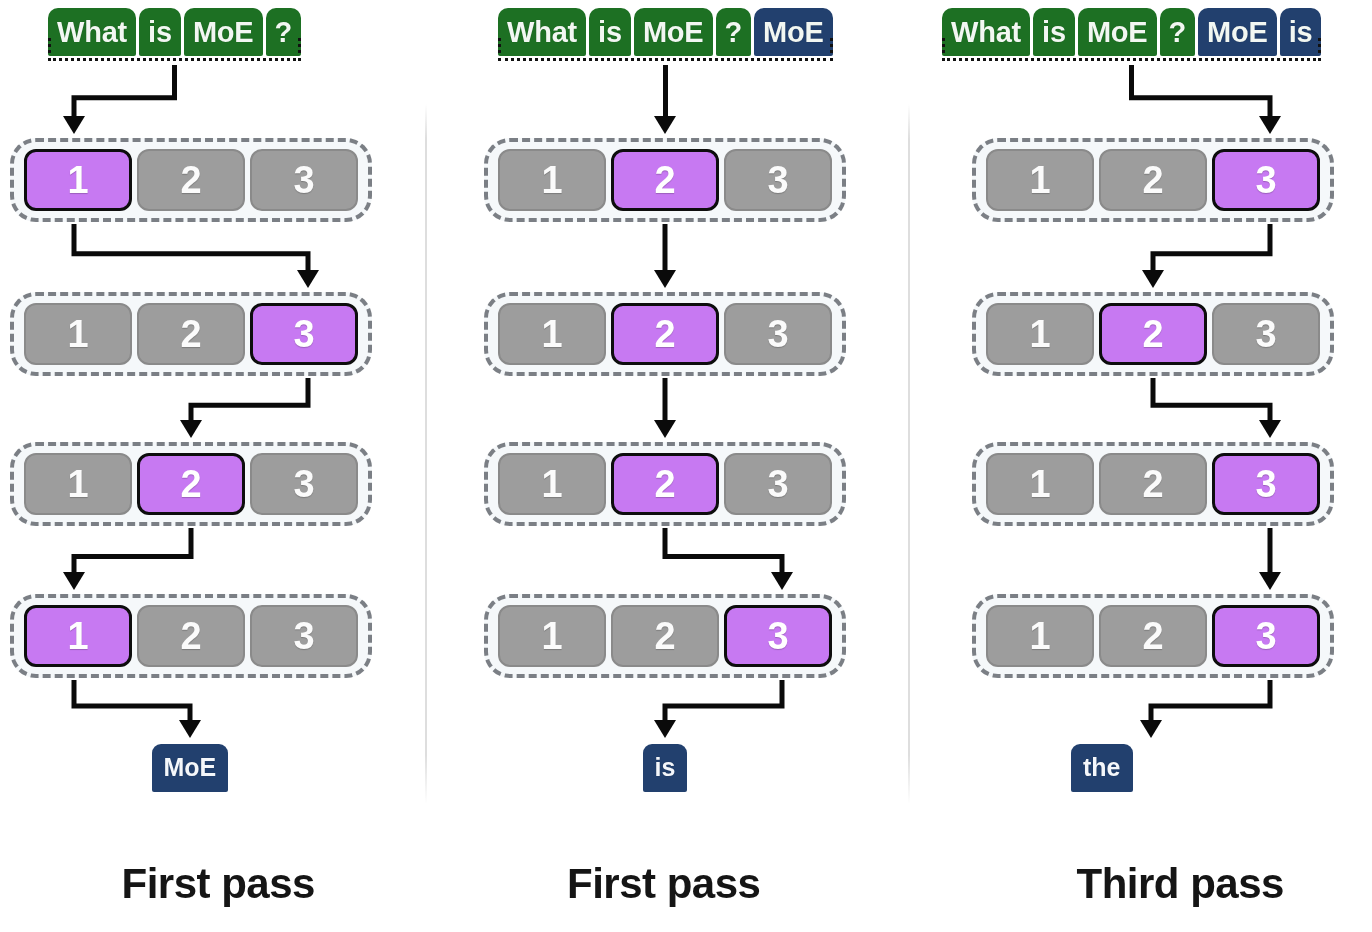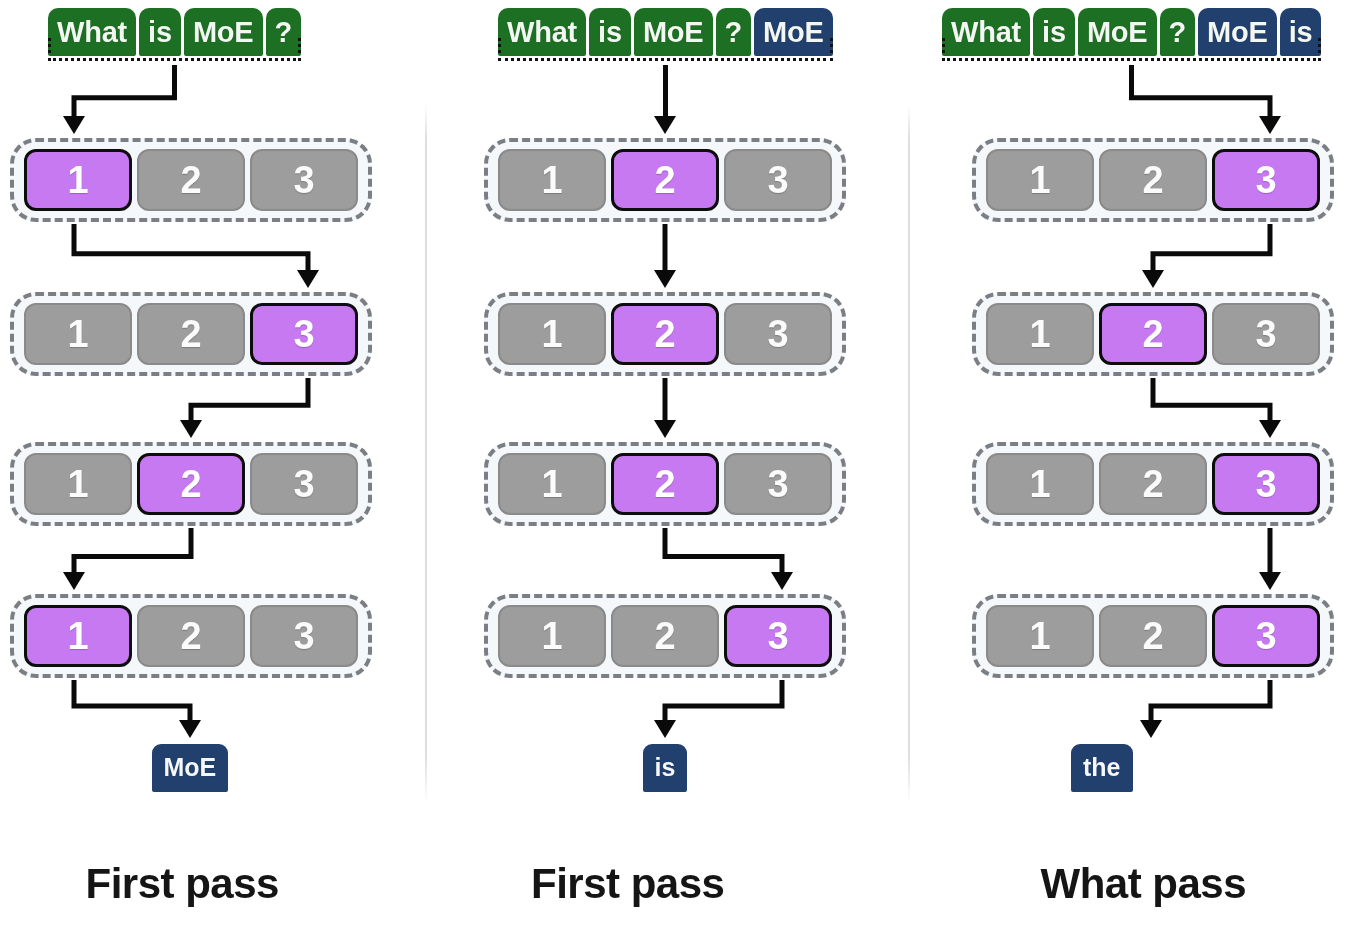--- a/index.html
+++ b/index.html
@@ -114,20 +114,21 @@
   }
 
   
   .caption {
     position: absolute;
     font-size: 42px;
     font-weight: bold;
     color: #151515;
     white-space: nowrap;
     letter-spacing: -0.5px;
+    margin-left: 36px;
   }
 
   
   #arrows {
     position: absolute;
     left: 0; top: 0;
     width: 1372px; height: 932px;
     pointer-events: none;
   }
   #arrows path { fill: none; stroke: #0a0a0a; stroke-width: 5; }
@@ -299,17 +300,17 @@
           <div class="expert off" style="width: 108px; height: 62px;">1</div>
           <div class="expert off" style="width: 108px; height: 62px;">2</div>
           <div class="expert on" style="width: 108px; height: 62px;">3</div>
         </div>
         <div class="expert-row" style="left: 972px; top: 594px; width: 362px; height: 84px;">
           <div class="expert off" style="width: 108px; height: 62px;">1</div>
           <div class="expert off" style="width: 108px; height: 62px;">2</div>
           <div class="expert on" style="width: 108px; height: 62px;">3</div>
         </div>
         <div class="out-token" style="top: 744px; left: 1071px;">the</div>
-        <div class="caption" style="top: 860px; left: 1040.5px;">What pass</div>
+        <div class="caption" style="top: 860px; left: 1040.5px;">Third pass</div>
       </div>
     </div>
 
 </div>
 
 </body></html>

